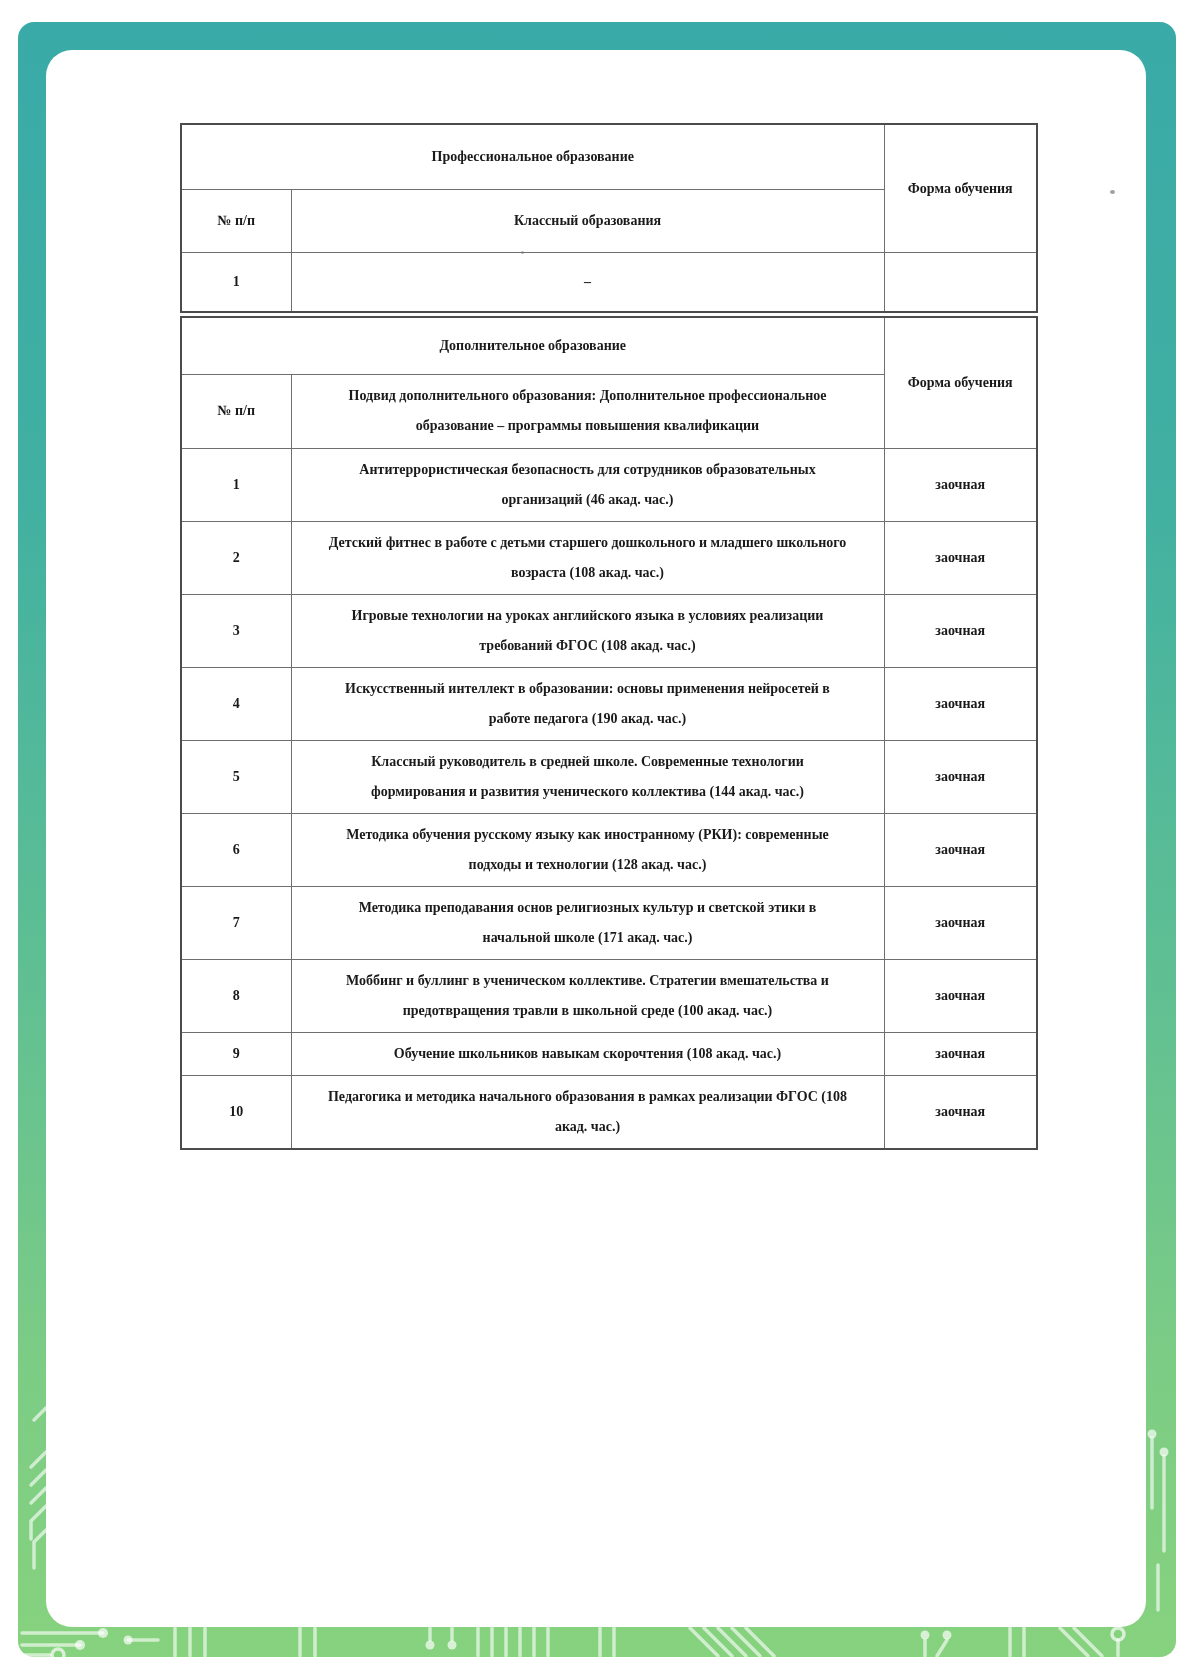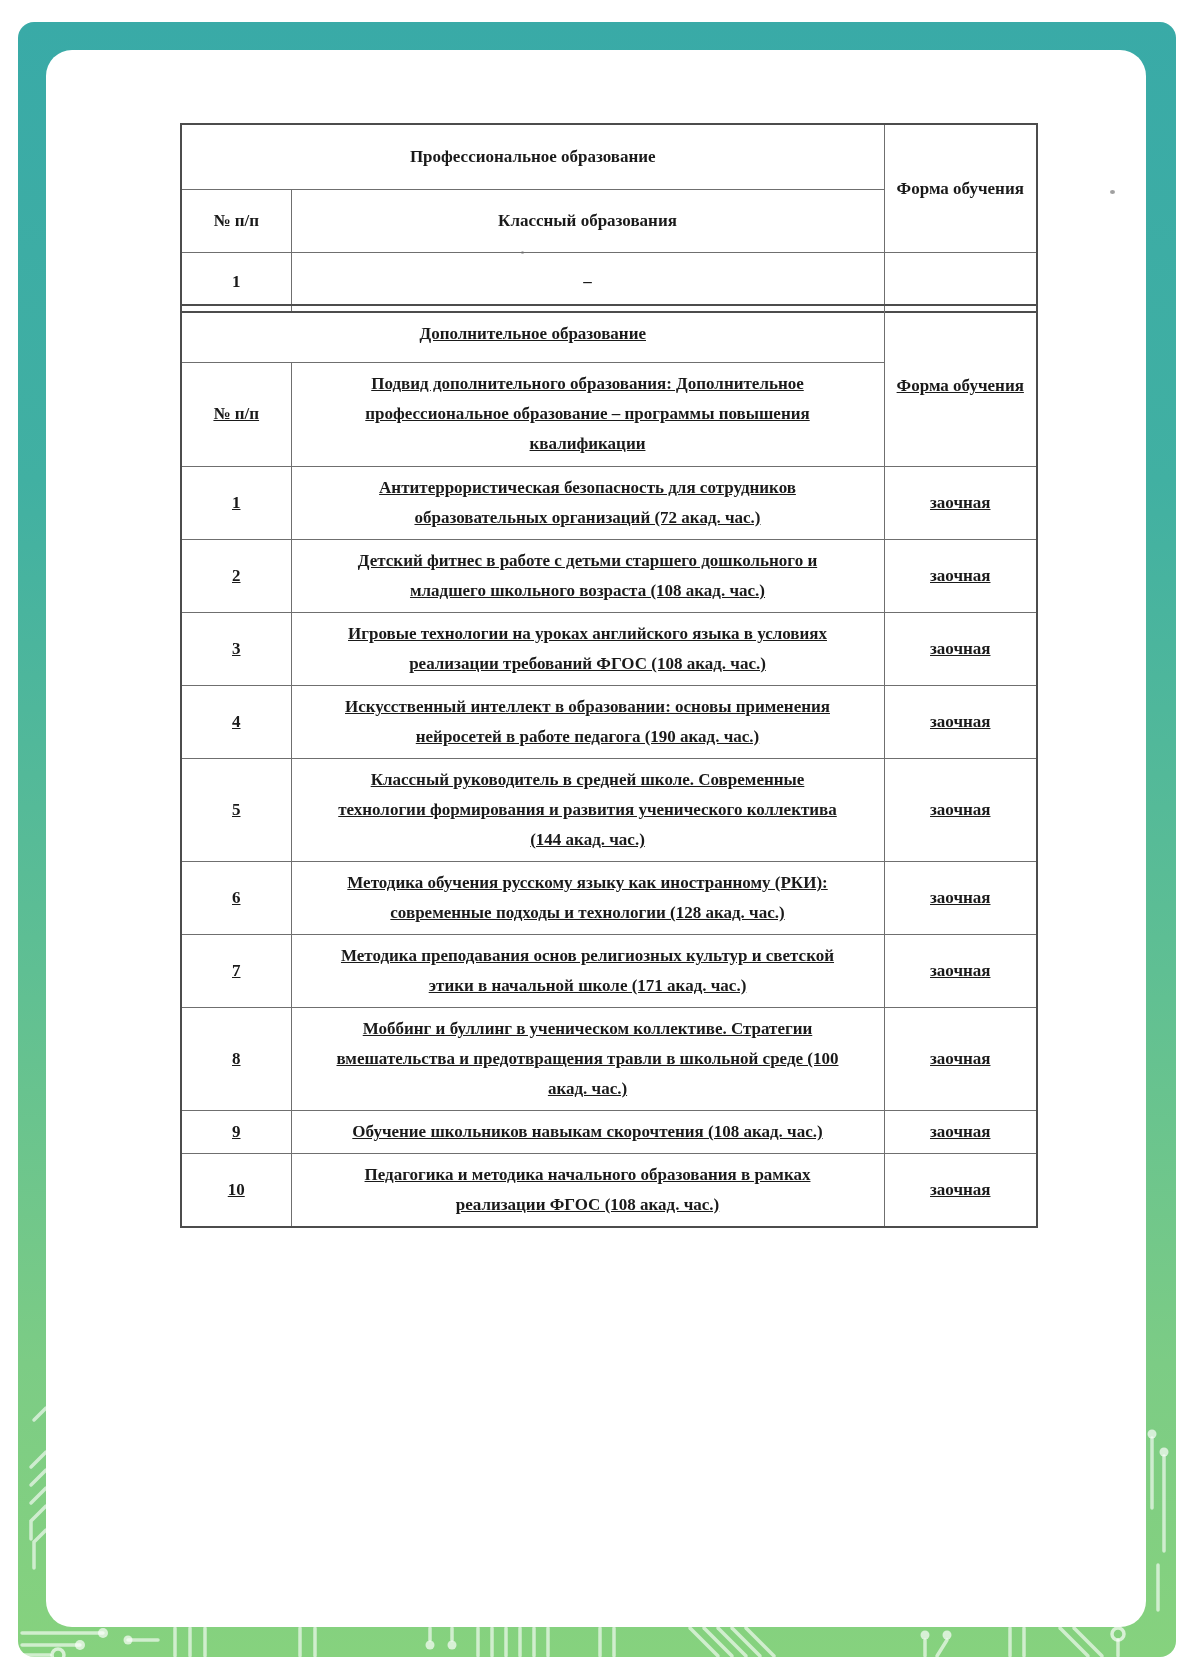--- a/index.html
+++ b/index.html
@@ -37,27 +37,27 @@
   .speck-a{left:1110px;top:190px;width:5px;height:4px;background:#8f8f8f;opacity:.85;}
   .speck-b{left:521px;top:251px;width:3px;height:3px;background:#b3b3b3;}
   
   table{
     border-collapse:collapse;
     table-layout:fixed;
     position:absolute;
     left:180px;
     width:856px;
     font-weight:bold;
-    font-size:17px;
+    font-size:14px;
     line-height:30px;
     color:#1a1a1a;
     text-align:center;
   }
   .t1{top:123px;}
-  .t2{top:304px;text-decoration:underline;}
+  .t2{top:316px;}
   table,td{border:1px solid #6f6f6f;}
   table{border:2px solid #4c4c4c;}
   td{vertical-align:middle;padding:6px 10px;}
   td.program-cell{padding:6px 34px;}
   .t1 .h1 td{height:52px;}
   .t1 .h2 td{height:50px;}
   .t1 .data td{height:46px;}
   .t2 .h1 td{height:44px;}
   .t2 .h2 td{padding-bottom:7px;}
   .form-cell{padding:6px 8px;margin-left:32px;}
@@ -168,21 +168,21 @@
         <tr class="h1">
       <td colspan="2">Дополнительное образование</td>
       <td rowspan="2" class="form-cell">Форма обучения</td>
     </tr>
     <tr class="h2">
       <td>№ п/п</td>
       <td class="program-cell">Подвид дополнительного образования: Дополнительное профессиональное образование – программы повышения квалификации</td>
     </tr>
     <tr>
       <td>1</td>
-      <td class="program-cell">Антитеррористическая безопасность для сотрудников образовательных организаций (72 акад. час.)</td>
+      <td class="program-cell">Антитеррористическая безопасность для сотрудников образовательных организаций (46 акад. час.)</td>
       <td class="form-cell">заочная</td>
     </tr>
     <tr>
       <td>2</td>
       <td class="program-cell">Детский фитнес в работе с детьми старшего дошкольного и младшего школьного возраста (108 акад. час.)</td>
       <td class="form-cell">заочная</td>
     </tr>
     <tr>
       <td>3</td>
       <td class="program-cell">Игровые технологии на уроках английского языка в условиях реализации требований ФГОС (108 акад. час.)</td>

